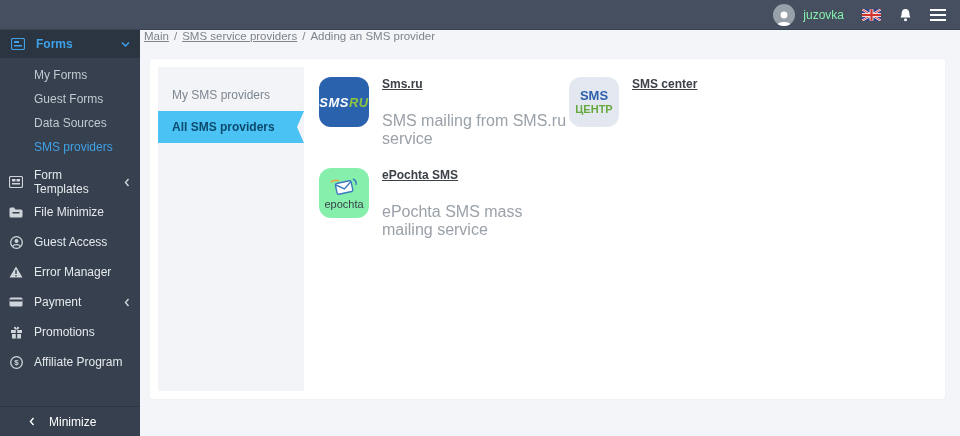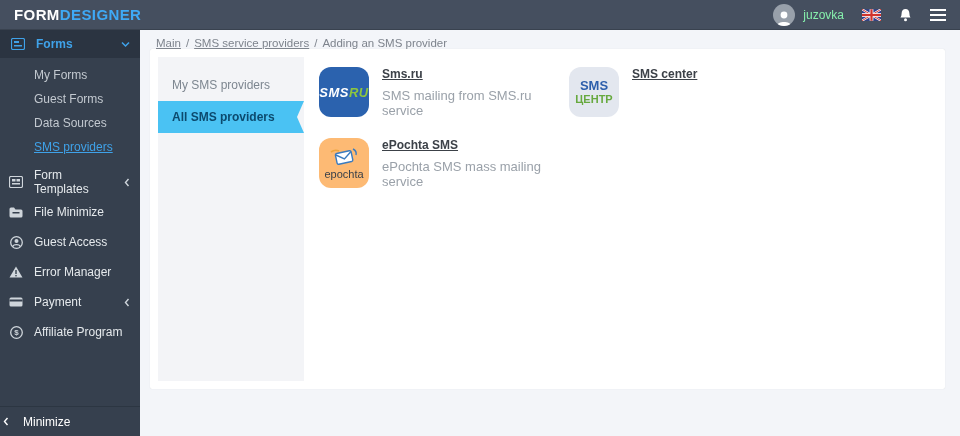--- a/index.html
+++ b/index.html
@@ -20,62 +20,61 @@
   .icon-btn { display:flex; align-items:center; cursor:pointer; }
 
   
   .sidebar { position:absolute; top:30px; left:0; bottom:0; width:140px; background:#36404e;
              font-size:12px; color:#e5e9ec; }
   .side-row { height:28px; display:flex; align-items:center; gap:10px; padding:0 10px; cursor:pointer; }
   .side-row .grow { flex:1; }
   .forms-row { background:#2b3441; color:#3fa2e9; font-weight:bold; }
   .submenu { padding:5px 0 8px 0; }
   .sub-item { height:24px; line-height:24px; padding-left:34px; color:#c3c9d0; cursor:pointer; }
-  .sub-item.active { color:#3fa2e9;text-decoration:underline; }
+  .sub-item.active { color:#3fa2e9; }
   .main-item { height:30px;padding-left:8px; }
   .side-icon { width:16px; display:flex; justify-content:center; flex:none; }
   .minimize-bar { position:absolute; bottom:0; left:0; right:0; height:30px; background:#36404e;
                   border-top:1px solid #2c3642; display:flex; align-items:center; gap:14px;
-                  padding:0 3px; color:#ffffff; cursor:pointer; }
+                  padding:0 29px; color:#ffffff; cursor:pointer; }
 
   
   .content { position:absolute; top:30px; left:140px; right:0; bottom:0; background:#f3f5f9; }
-  .breadcrumb { height:19px; display:flex; align-items:flex-end; gap:5px; padding:0 16px;
+  .breadcrumb { height:29px; display:flex; align-items:flex-start; gap:5px; padding:0 4px;
                 font-size:11.5px; color:#7e848d; }
   .crumb-link { color:#7e848d; text-decoration:underline; cursor:pointer; }
   .panel { margin:0 15px 0 10px; height:340px; background:#ffffff; border-radius:2px;
            box-shadow:0 0 1px rgba(0,0,0,.15); padding:8px; display:flex; }
   .tablist { width:146px; background:#f3f4f7; padding:12px 0; flex:none; }
   .tab { padding:9px 14px; font-size:12px; color:#7d8690; cursor:pointer; }
   .tab.active { background:#4ac2f3; color:#0c4a6e; font-weight:bold;
                 clip-path:polygon(0 0,100% 0,calc(100% - 7px) 50%,100% 100%,0 100%); }
 
   .cards { flex:1; padding:10px 0 0 15px; display:grid; grid-template-columns:250px 1fr;
            align-content:start; row-gap:20px; }
   .card { display:flex; gap:13px; align-items:flex-start; }
   .card-logo { width:50px; height:50px; border-radius:12px; flex:none; display:flex;
                flex-direction:column; align-items:center; justify-content:center; cursor:pointer; }
   .logo-smsru { background:#2b62ae; font-style:italic; font-weight:bold; font-size:13px;
                 letter-spacing:.5px; flex-direction:row; }
   .logo-smsru .w { color:#ffffff; } .logo-smsru .g { color:#8dc63f; }
   .logo-smscenter { background:#e3e7ef; line-height:1.1; font-weight:bold; }
   .logo-smscenter .l1 { color:#2d5fac; font-size:13px; }
   .logo-smscenter .l2 { color:#67a93f; font-size:11px; }
-  .logo-epochta { background:#fdba74; gap:1px; }
+  .logo-epochta { background:#86efac; gap:1px; }
   .logo-epochta .ep-text { color:#394049; font-size:11px; }
   .card-title { font-size:12px; font-weight:bold; color:#3c4148; text-decoration:underline; cursor:pointer; }
-  .card-desc { font-size:13px; color:#9aa1a9; margin-top:7px; }
+  .card-desc { font-size:16px; color:#9aa1a9; margin-top:21px; }
 </style>
 </head>
 <body>
 
 <div class="app">
 
   <div class="topbar">
-    <div class="logo"><span>FORM</span><span class="logo-sec">DESIGNER</span></div>
     <div class="topbar-right">
       <div class="avatar">
         <svg width="18" height="16" viewBox="0 0 18 16">
             <circle cx="9" cy="5" r="3.4" fill="#ffffff"></circle>
             <path d="M2 16 C2 10.5 16 10.5 16 16 Z" fill="#ffffff"></path>
           </svg>
       </div>
       <span class="username">juzovka</span>
       <span class="icon-btn">
         <svg width="19" height="12" viewBox="0 0 60 36">
@@ -178,20 +177,31 @@
             <rect x="0.5" y="0.5" width="13" height="9" rx="1.5" fill="#cfd5db"></rect>
             <rect x="0.5" y="2.5" width="13" height="2" fill="#36404e"></rect>
           </svg>
       </span>
       <span class="grow">Payment</span>
       <svg width="6" height="9" viewBox="0 0 6 9">
           <polyline points="4.5,1 1.5,4.5 4.5,8" fill="none" stroke="#cfd5db" stroke-width="1.4"></polyline>
         </svg>
     </div>
 
+    <div class="side-row main-item">
+      <span class="side-icon">
+        <svg width="13" height="13" viewBox="0 0 13 13">
+            <rect x="1" y="4" width="11" height="3" fill="#cfd5db"></rect>
+            <rect x="2" y="8" width="9" height="4.5" fill="#cfd5db"></rect>
+            <rect x="5.8" y="4" width="1.4" height="8.5" fill="#36404e"></rect>
+            <path d="M6.5 3.5 C4 3.5 3 1 4.8 0.7 C6 0.5 6.5 2 6.5 3.5 C6.5 2 7 0.5 8.2 0.7 C10 1 9 3.5 6.5 3.5 Z" fill="#cfd5db"></path>
+          </svg>
+      </span>
+      <span class="grow">Promotions</span>
+    </div>
 
     <div class="side-row main-item">
       <span class="side-icon">
         <svg width="13" height="13" viewBox="0 0 13 13">
             <circle cx="6.5" cy="6.5" r="5.8" fill="none" stroke="#cfd5db" stroke-width="1.3"></circle>
             <text x="6.5" y="9.3" text-anchor="middle" font-size="8" font-weight="bold" fill="#cfd5db" font-family="Liberation Sans, sans-serif">$</text>
           </svg>
       </span>
       <span class="grow">Affiliate Program</span>
     </div>

